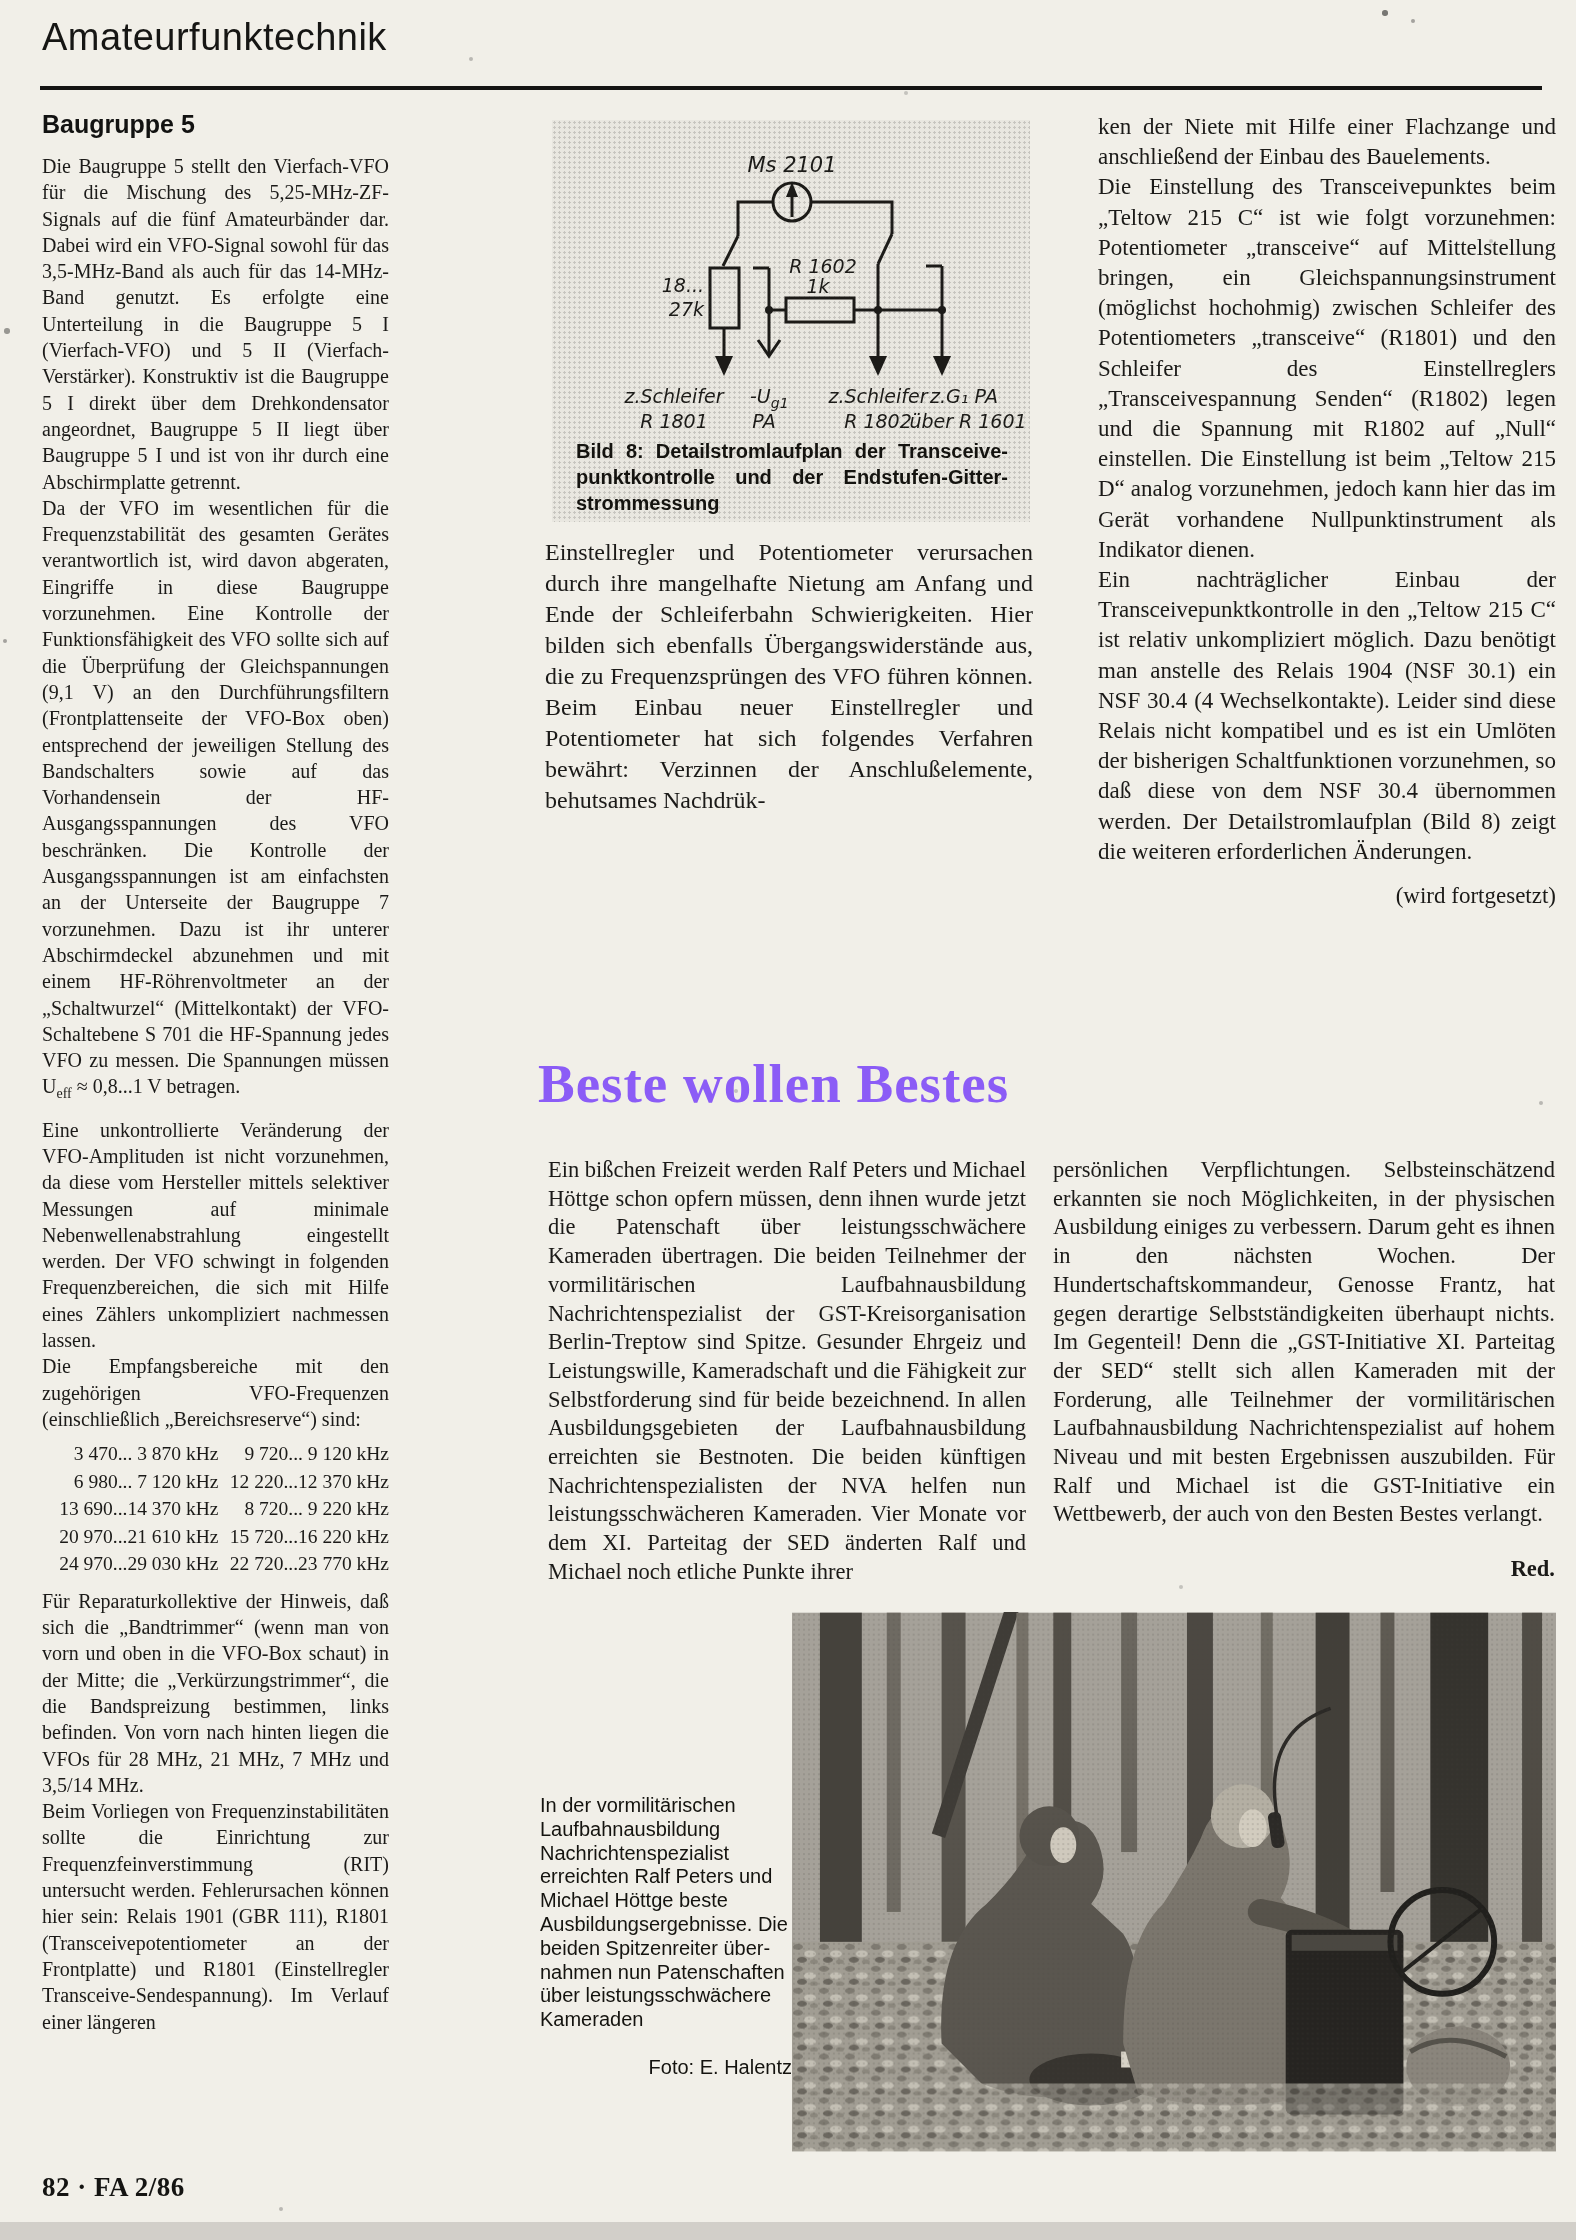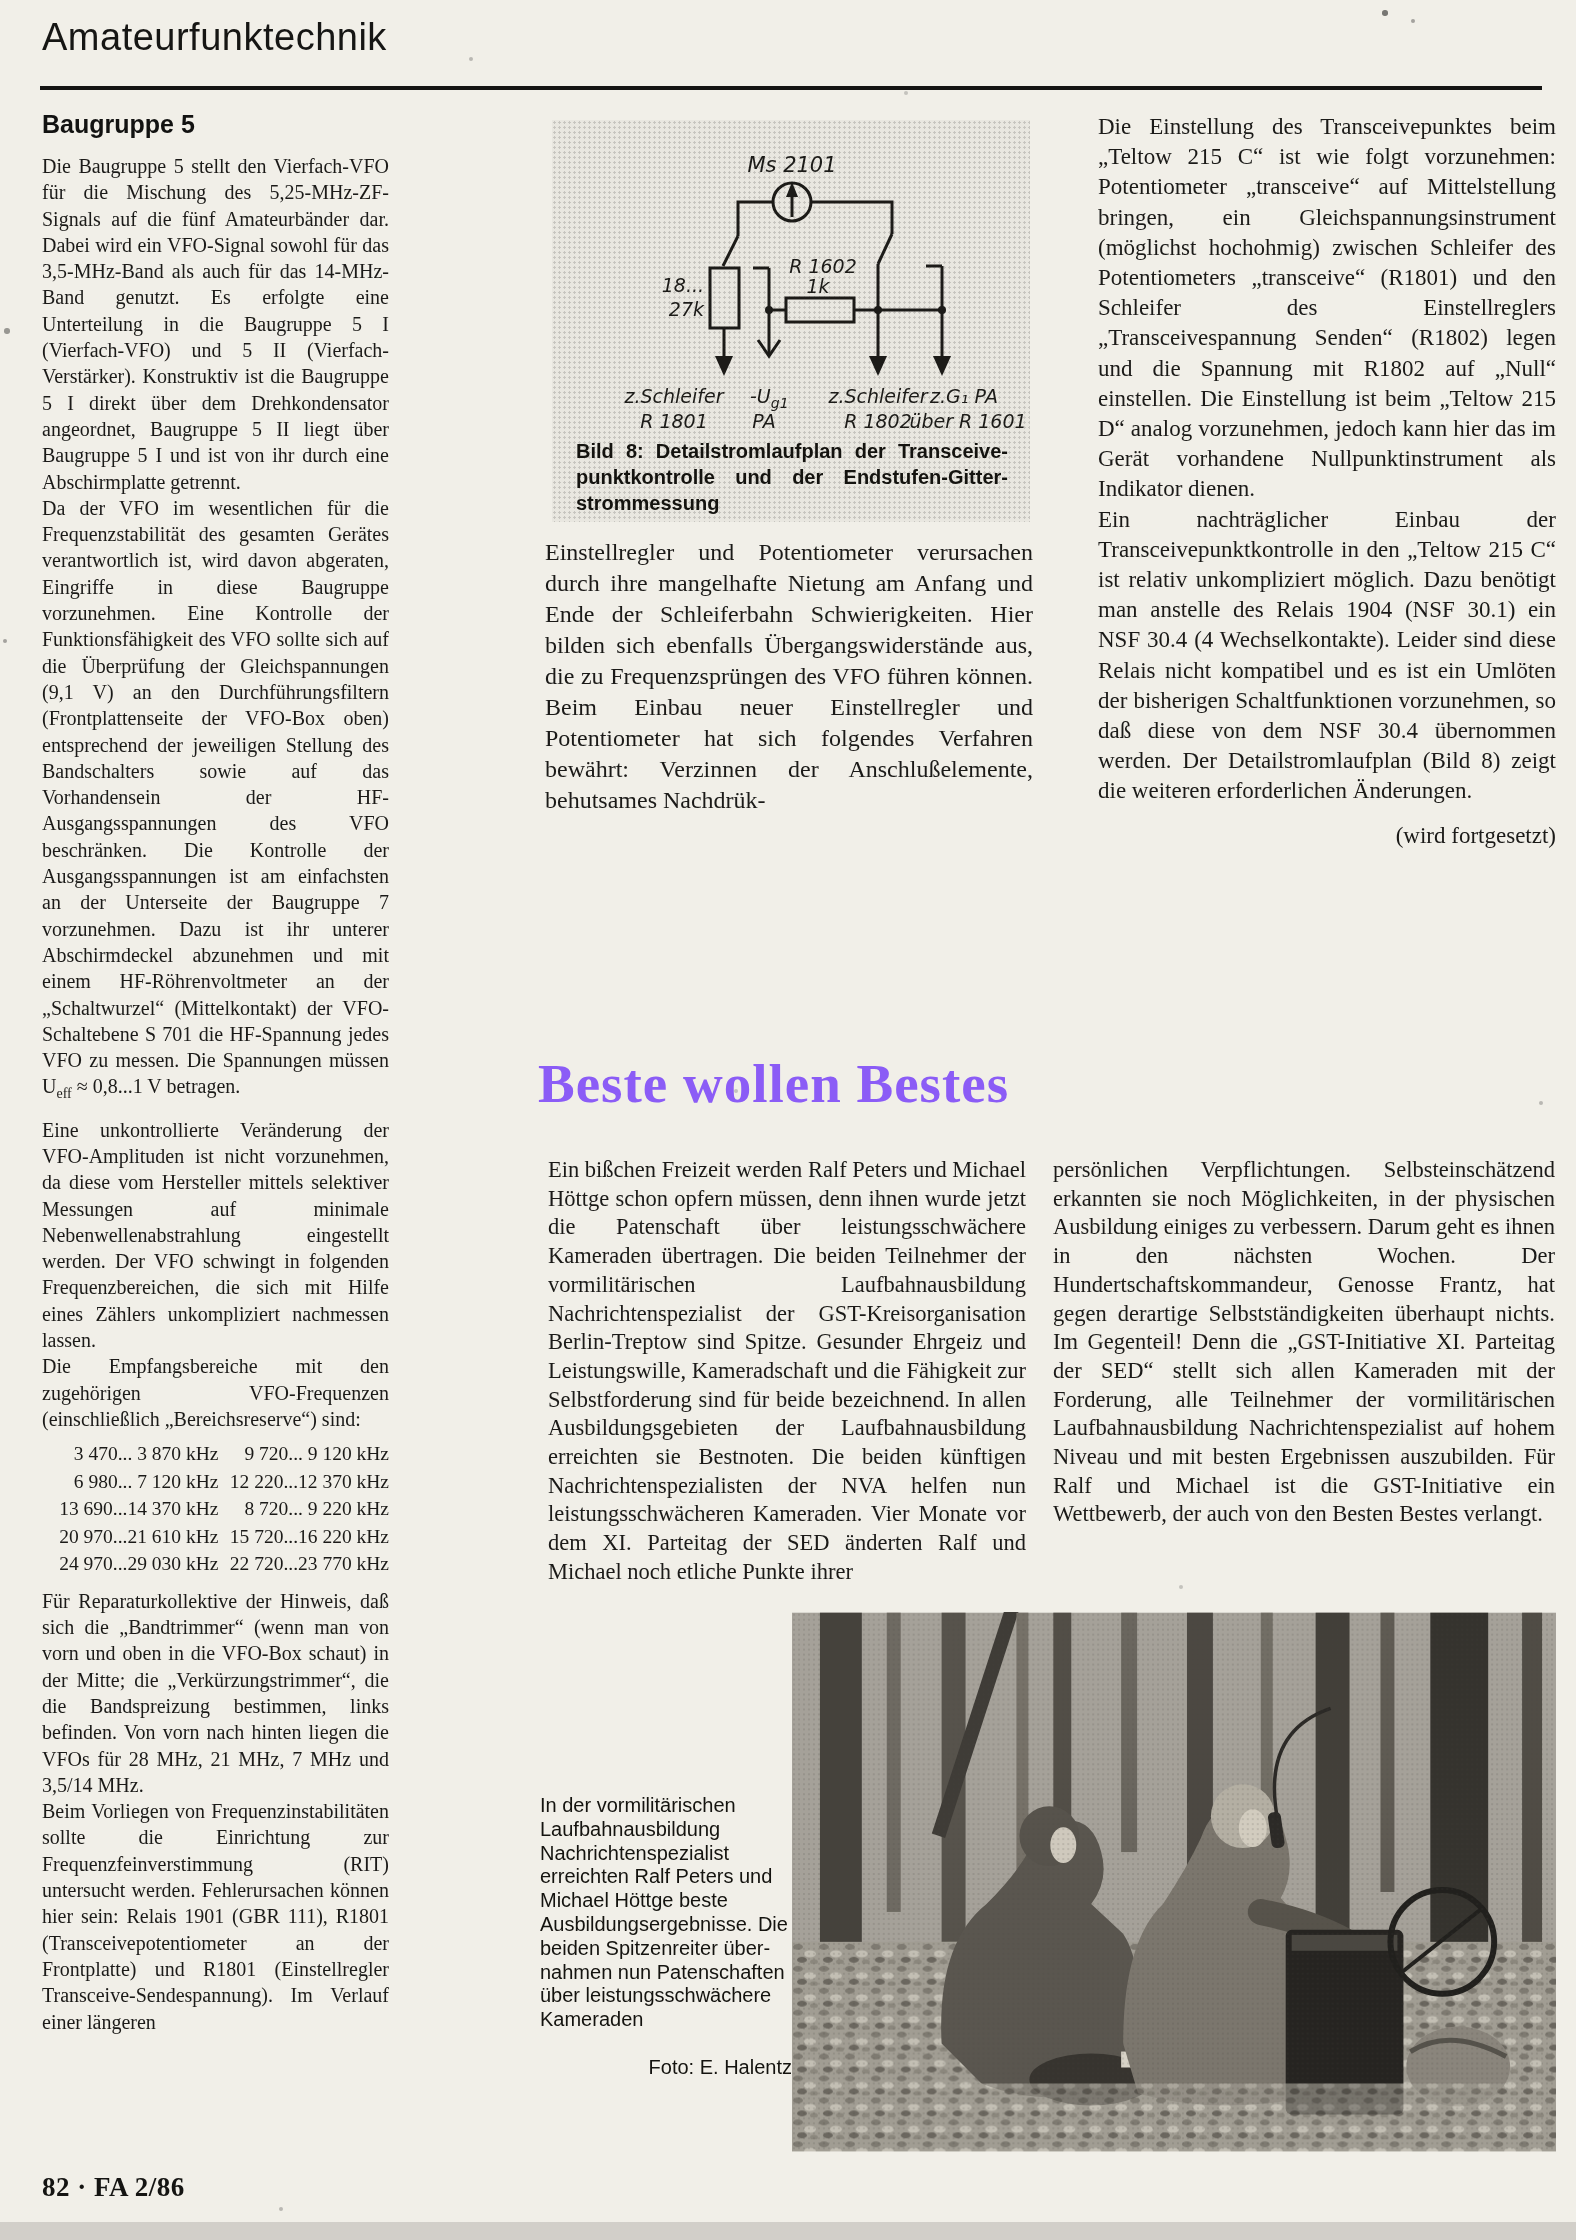--- a/index.html
+++ b/index.html
@@ -180,31 +180,33 @@
       </g>
     </svg>
     <figcaption>Bild 8: Detailstromlaufplan der Transceive-punktkontrolle und der Endstufen-Gitter-strommessung</figcaption>
   </figure>
 
   <section class="col col-mid">
     <p>Einstellregler und Potentiometer verursachen durch ihre mangelhafte Nietung am Anfang und Ende der Schleiferbahn Schwierigkeiten. Hier bilden sich ebenfalls Übergangswiderstände aus, die zu Frequenzsprüngen des VFO führen können. Beim Einbau neuer Einstellregler und Potentiometer hat sich folgendes Verfahren bewährt: Verzinnen der Anschlußelemente, behutsames Nachdrük-</p>
   </section>
 
   <section class="col col-right">
+    <p>ken der Niete mit Hilfe einer Flachzange und anschließend der Einbau des Bauelements.</p>
     <p>Die Einstellung des Transceivepunktes beim „Teltow 215 C“ ist wie folgt vorzunehmen: Potentiometer „transceive“ auf Mittelstellung bringen, ein Gleichspannungsinstrument (möglichst hochohmig) zwischen Schleifer des Potentiometers „transceive“ (R1801) und den Schleifer des Einstellreglers „Transceivespannung Senden“ (R1802) legen und die Spannung mit R1802 auf „Null“ einstellen. Die Einstellung ist beim „Teltow 215 D“ analog vorzunehmen, jedoch kann hier das im Gerät vorhandene Nullpunktinstrument als Indikator dienen.</p>
     <p>Ein nachträglicher Einbau der Transceivepunktkontrolle in den „Teltow 215 C“ ist relativ unkompliziert möglich. Dazu benötigt man anstelle des Relais 1904 (NSF 30.1) ein NSF 30.4 (4 Wechselkontakte). Leider sind diese Relais nicht kompatibel und es ist ein Umlöten der bisherigen Schaltfunktionen vorzunehmen, so daß diese von dem NSF 30.4 übernommen werden. Der Detailstromlaufplan (Bild 8) zeigt die weiteren erforderlichen Änderungen.</p>
     <p class="continuation">(wird fortgesetzt)</p>
   </section>
 
   <h1 class="a2-headline">Beste wollen Bestes</h1>
   <div class="a2col a2col1">
     <p>Ein bißchen Freizeit werden Ralf Peters und Michael Höttge schon opfern müssen, denn ihnen wurde jetzt die Patenschaft über leistungsschwächere Kameraden übertragen. Die beiden Teilnehmer der vormilitärischen Laufbahnausbildung Nachrichtenspezialist der GST-Kreisorganisation Berlin-Treptow sind Spitze. Gesunder Ehrgeiz und Leistungswille, Kameradschaft und die Fähigkeit zur Selbstforderung sind für beide bezeichnend. In allen Ausbildungsgebieten der Laufbahnausbildung erreichten sie Bestnoten. Die beiden künftigen Nachrichtenspezialisten der NVA helfen nun leistungsschwächeren Kameraden. Vier Monate vor dem XI. Parteitag der SED änderten Ralf und Michael noch etliche Punkte ihrer</p>
   </div>
   <div class="a2col a2col2">
     <p>persönlichen Verpflichtungen. Selbsteinschätzend erkannten sie noch Möglichkeiten, in der physischen Ausbildung einiges zu verbessern. Darum geht es ihnen in den nächsten Wochen. Der Hundertschaftskommandeur, Genosse Frantz, hat gegen derartige Selbstständigkeiten überhaupt nichts. Im Gegenteil! Denn die „GST-Initiative XI. Parteitag der SED“ stellt sich allen Kameraden mit der Forderung, alle Teilnehmer der vormilitärischen Laufbahnausbildung Nachrichtenspezialist auf hohem Niveau und mit besten Ergebnissen auszubilden. Für Ralf und Michael ist die GST-Initiative ein Wettbewerb, der auch von den Besten Bestes verlangt.</p>
+    <p class="signature">Red.</p>
   </div>
 
   <aside class="photo-caption">
     <p>In der vormilitäri­schen Laufbahnaus­bildung Nachrichten­spezialist erreichten Ralf Peters und Michael Höttge beste Ausbildungsergeb­nisse. Die beiden Spitzenreiter über­nahmen nun Paten­schaften über lei­stungsschwächere Kameraden</p>
     <p class="credit">Foto: E. Halentz</p>
   </aside>
 
   <div class="photo">
     <svg width="764" height="540" viewBox="0 0 766 540">
       <defs>

